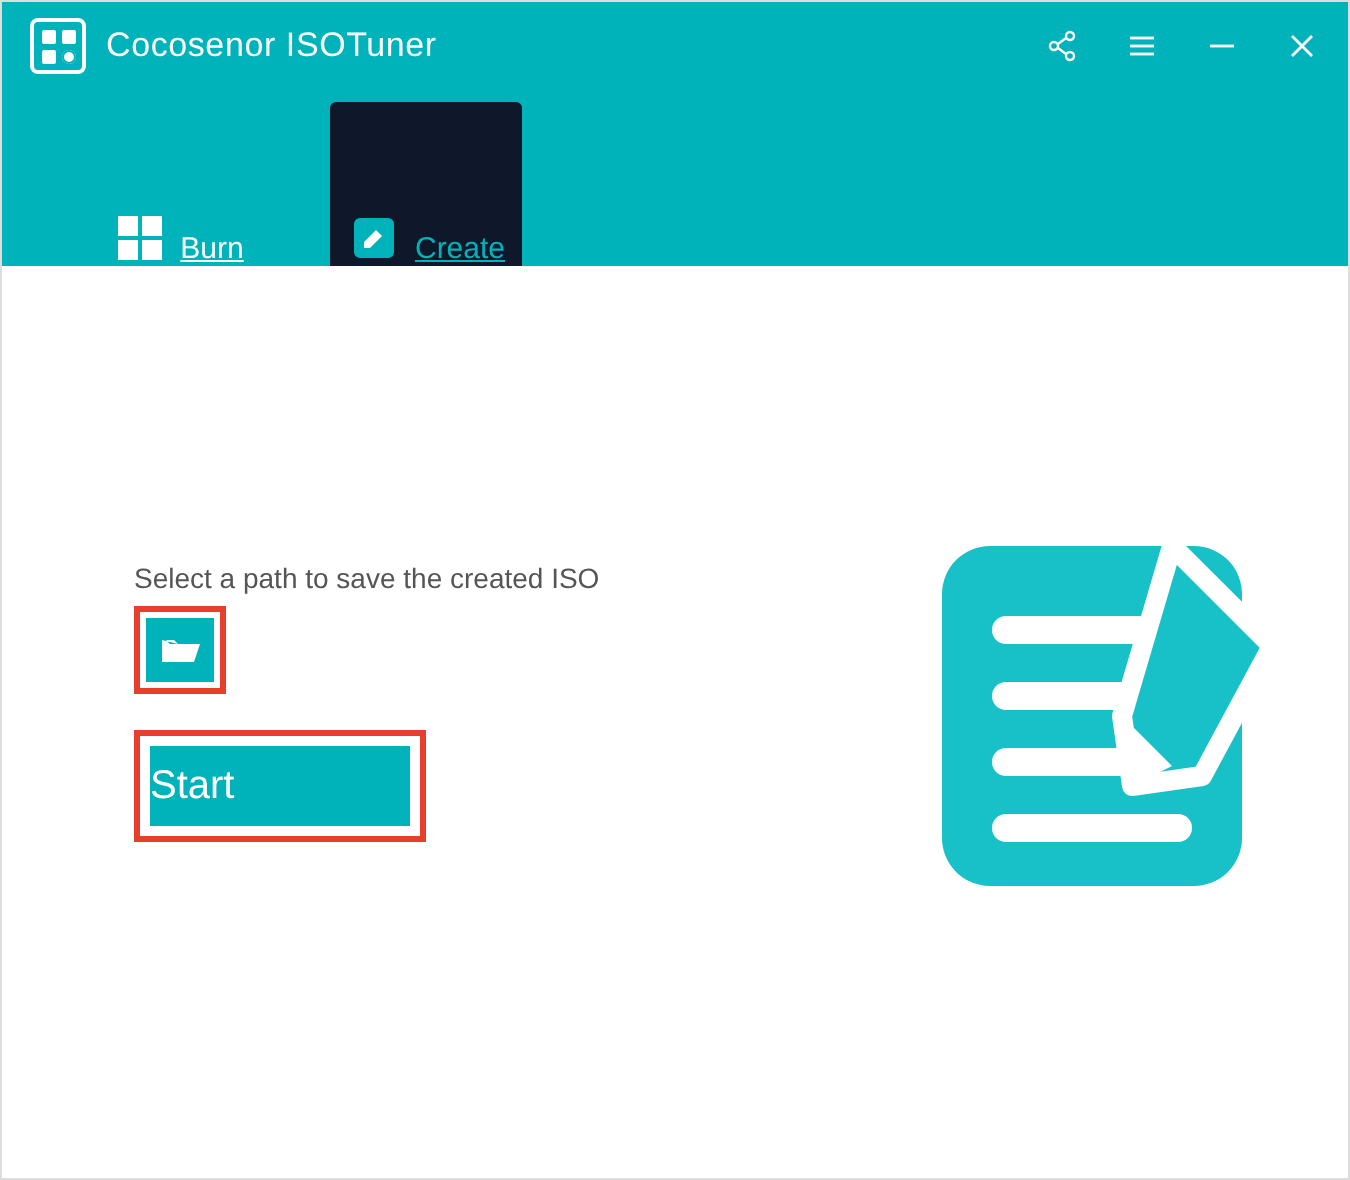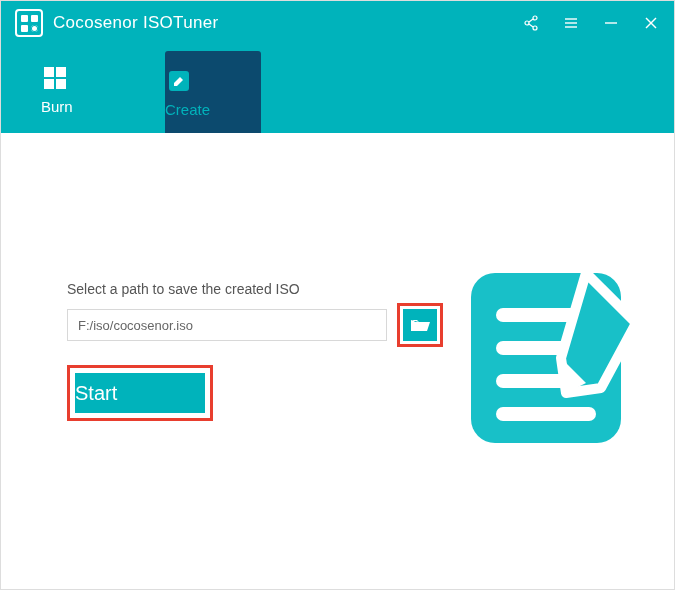--- a/index.html
+++ b/index.html
@@ -6,22 +6,22 @@
 body { font-family: "Segoe UI", Arial, sans-serif; background: #fff; width: 675px; height: 590px; overflow: hidden; border: 1px solid #ddd; }
 .title-bar { background: #00b3bb; height: 44px; display: flex; align-items: center; padding: 16px 14px; color: #fff; }
 .logo-box { width: 28px; height: 28px; border: 2px solid #fff; border-radius: 4px; display: flex; flex-wrap: wrap; padding: 2px; margin-right: 10px; }
 .logo-q { width: 50%; height: 50%; display: flex; align-items: center; justify-content: center; }
 .logo-q span { width: 7px; height: 7px; background: #fff; border-radius: 1px; display: block; }
 .logo-q.gear span { border-radius: 50%; box-shadow: 0 0 0 1px #00b3bb inset; }
 .app-title { font-size: 17px; font-weight: 400; letter-spacing: .3px; }
 .win-controls { margin-left: auto; display: flex; gap: 22px; align-items: center; }
 .win-btn { color: #fff; cursor: pointer; display: flex; align-items: center; justify-content: center; width: 18px; height: 18px; }
 .toolbar { background: #00b3bb; height: 88px; display: flex; align-items: stretch; padding: 0 40px; gap: 28px; }
-.tool-item { width: 96px; display: flex; flex-direction: column; align-items: flex-start; justify-content: center; color: #fff; cursor: pointer; gap: 6px; font-size: 15px; }
-.tool-item.active { background: #0c4a6e; color: #00b3bb; border-radius: 3px 3px 0 0; margin-top: 6px; }
+.tool-item { width: 96px; display: flex; align-items: flex-end; justify-content: center; color: #fff; cursor: pointer; gap: 6px; font-size: 15px; text-decoration: underline; }
+.tool-item.active { background: #0f172a; color: #00b3bb; border-radius: 3px 3px 0 0; margin-top: 6px; }
 .tool-icon { width: 28px; height: 28px; display: flex; align-items: center; justify-content: center; }
 .content { position: relative; padding: 0 30px; height: calc(590px - 44px - 88px); background: #fff; }
 .form-area { position: absolute; left: 50px; top: 148px; width: 410px; color: #555; margin-left: 16px; }
 .label { font-size: 14px; margin-bottom: 6px; color: #555; }
 .path-row { display: flex; align-items: center; gap: 10px; }
 .path-input { width: 320px; height: 32px; border: 1px solid #d8d8d8; padding: 0 10px; font-size: 13px; color: #666; background: #fff; }
 .browse-wrap { border: 3px solid #e83e2e; padding: 3px; }
 .browse-btn { width: 34px; height: 32px; background: #00b3bb; display: flex; align-items: center; justify-content: center; cursor: pointer; }
 .start-wrap { border: 3px solid #e83e2e; display: inline-block; padding: 5px; margin-top: 18px; }
 .start-btn { width: 130px; height: 40px; background: #00b3bb; color: #fff; display: flex; align-items: center; justify-content: flex-start; font-size: 20px; cursor: pointer; }
@@ -103,21 +103,20 @@
         </svg>
     </div>
     <span>Create</span>
   </div>
 </div>
 
 <div class="content">
   <div class="form-area">
     <div class="label">Select a path to save the created ISO</div>
     <div class="path-row">
-      <input class="path-input" type="text" value="F:/iso/cocosenor.iso" style="">
       <div class="browse-wrap">
         <div class="browse-btn">
           <svg width="20" height="16" viewBox="0 0 20 16">
               <path d="M1 3 L1 14 L17 14 L20 5 L5 5 L3 3 Z M1 3 L7 3 L9 5" fill="#fff"></path>
             </svg>
         </div>
       </div>
     </div>
     <div class="start-wrap">
       <div class="start-btn">

